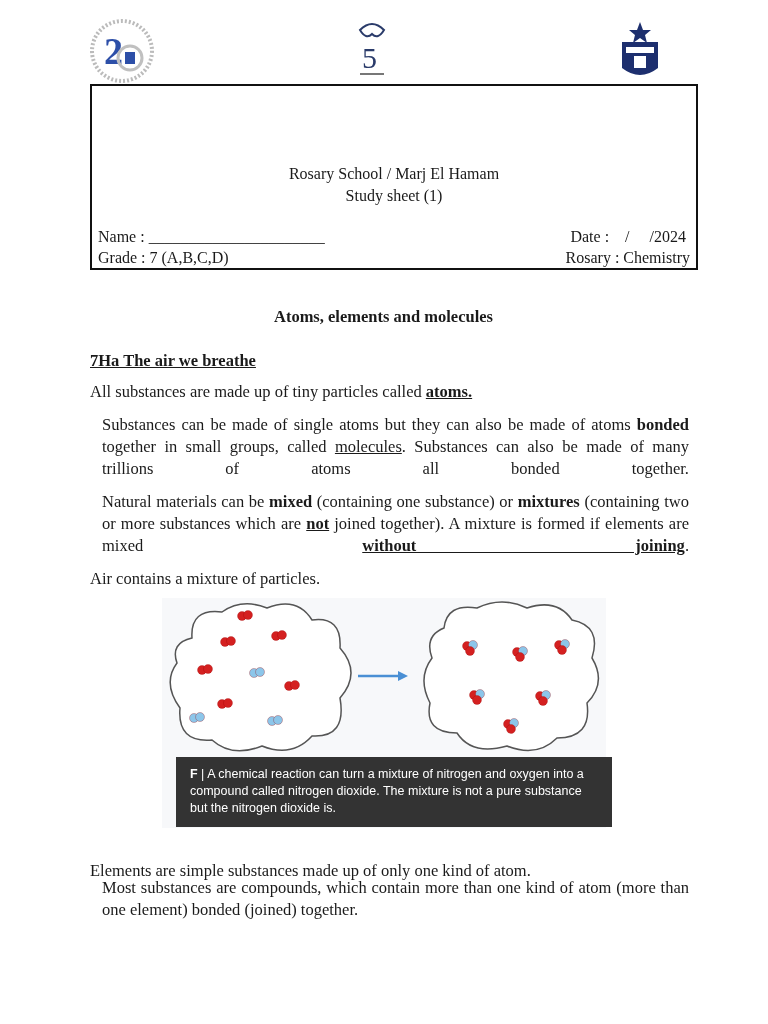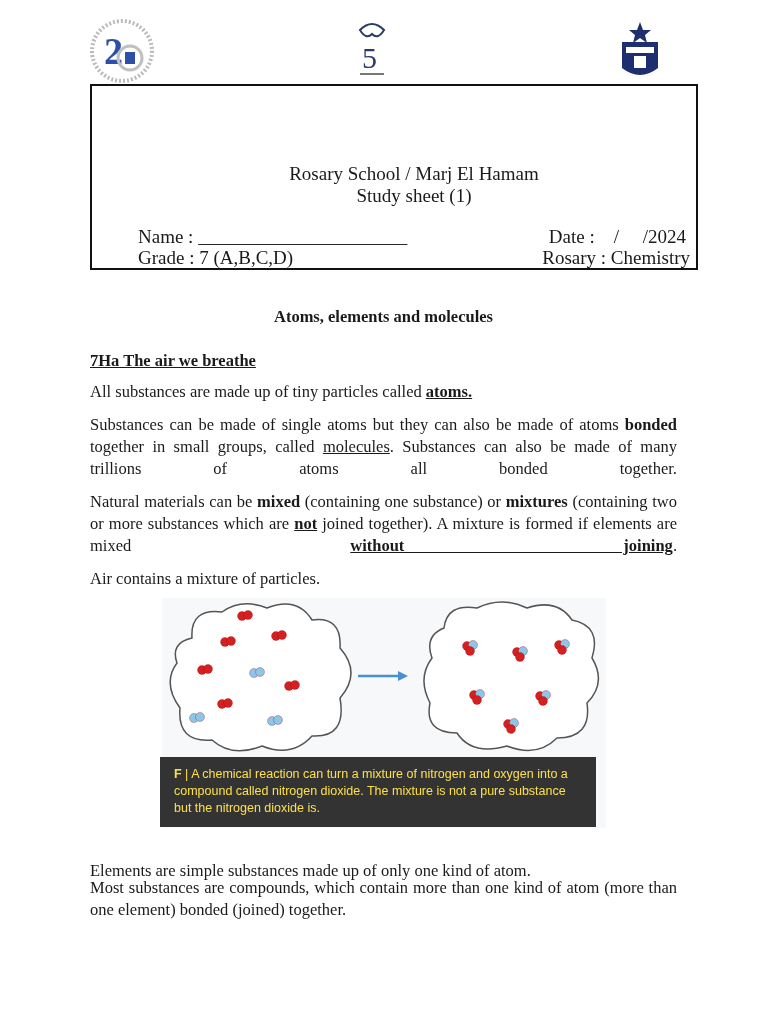--- a/index.html
+++ b/index.html
@@ -9,48 +9,48 @@
   }
   .logo { position: absolute; }
   #logo-left { left: 90px; top: 18px; width: 64px; height: 66px; }
   #logo-mid { left: 352px; top: 18px; width: 40px; height: 66px; }
   #logo-right { left: 618px; top: 20px; width: 44px; height: 62px; }
 
   .header-box {
     position: absolute; left: 90px; top: 84px; width: 608px; height: 186px;
     border: 2px solid #111; box-sizing: border-box;
   }
-  .hb-line { position: absolute; font-size: 19px; line-height: 20px; white-space: pre; padding-left: 40px; }
+  .hb-line { position: absolute; font-size: 16px; line-height: 20px; white-space: pre; }
   .hb-center { left: 0; right: 0; text-align: center; }
   #school-line { top: 78px; }
   #sheet-line { top: 100px; }
   #name-line { left: 6px; top: 141px; }
   #grade-line { left: 6px; top: 162px; }
   #date-line { right: 10px; top: 141px; }
   #subject-line { right: 6px; top: 162px; }
 
   .content { position: absolute; left: 90px; width: 587px; font-size: 16.5px; line-height: 22px; }
   .title { position: absolute; left: 90px; width: 587px; top: 307px; text-align: center; font-weight: bold; font-size: 16.5px; }
   .subtitle { top: 350px; font-weight: bold; text-decoration: underline; }
-  .p { text-align: justify; }
+  .p { text-align: justify; margin-left: 12px; }
   .p:after { content: ""; display: inline-block; width: 100%; }
   .p1 { top: 381px; }
   .p2 { top: 414px; }
   .p3 { top: 491px; }
   .p4 { top: 568px; }
   .p5 { top: 844px; margin-top: 16px; }
   .p6 { top: 877px; }
   .nojust:after { display: none; }
   b { font-weight: bold; }
   .u { text-decoration: underline; }
 
   .figure { position: absolute; left: 162px; top: 598px; width: 444px; height: 230px; background: #f7f8fa; }
   .caption {
-    position: absolute; left: 160px; top: 757px; width: 436px; height: 70px;
-    background: #333333; color: #fde047; font-family: "Liberation Sans", sans-serif;
+    position: absolute; left: 176px; top: 757px; width: 436px; height: 70px;
+    background: #333333; color: #ffffff; font-family: "Liberation Sans", sans-serif;
     font-size: 12.5px; line-height: 17px; padding: 9px 14px; box-sizing: border-box;
   }
   .caption b { font-weight: bold; }
 </style>
 </head>
 <body>
 
 <svg class="logo" id="logo-left" viewBox="0 0 64 66">
   <circle cx="32" cy="33" r="30" fill="none" stroke="#bbb" stroke-width="4" stroke-dasharray="2 2"></circle>
   <text x="14" y="46" font-family="Liberation Serif, serif" font-size="38" font-weight="bold" fill="#2d4fa8">2</text>

